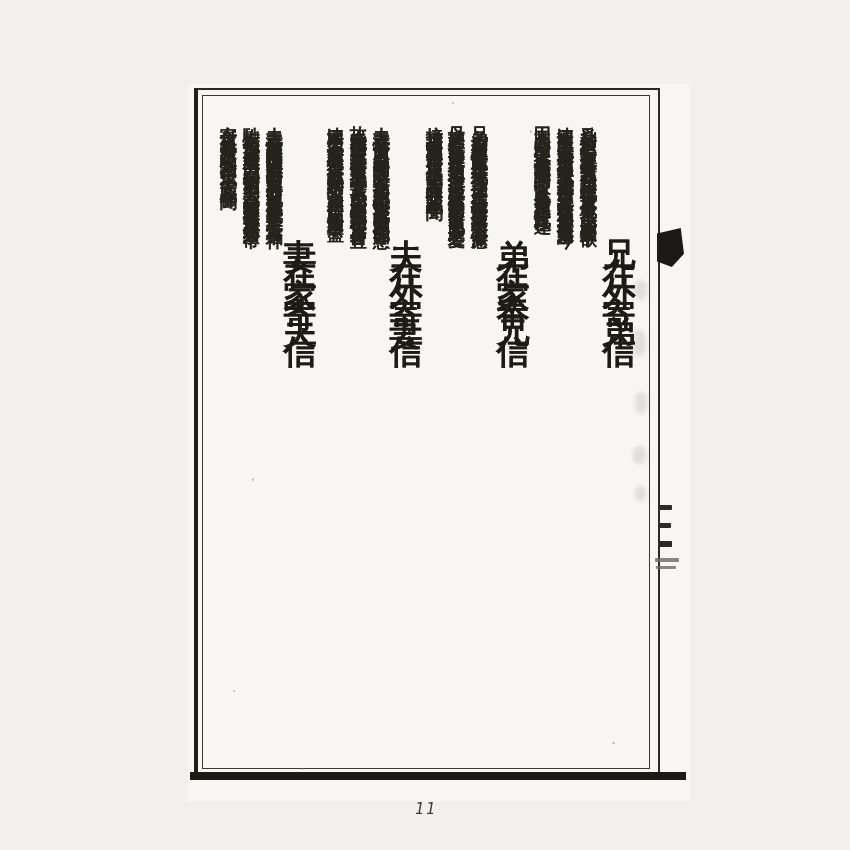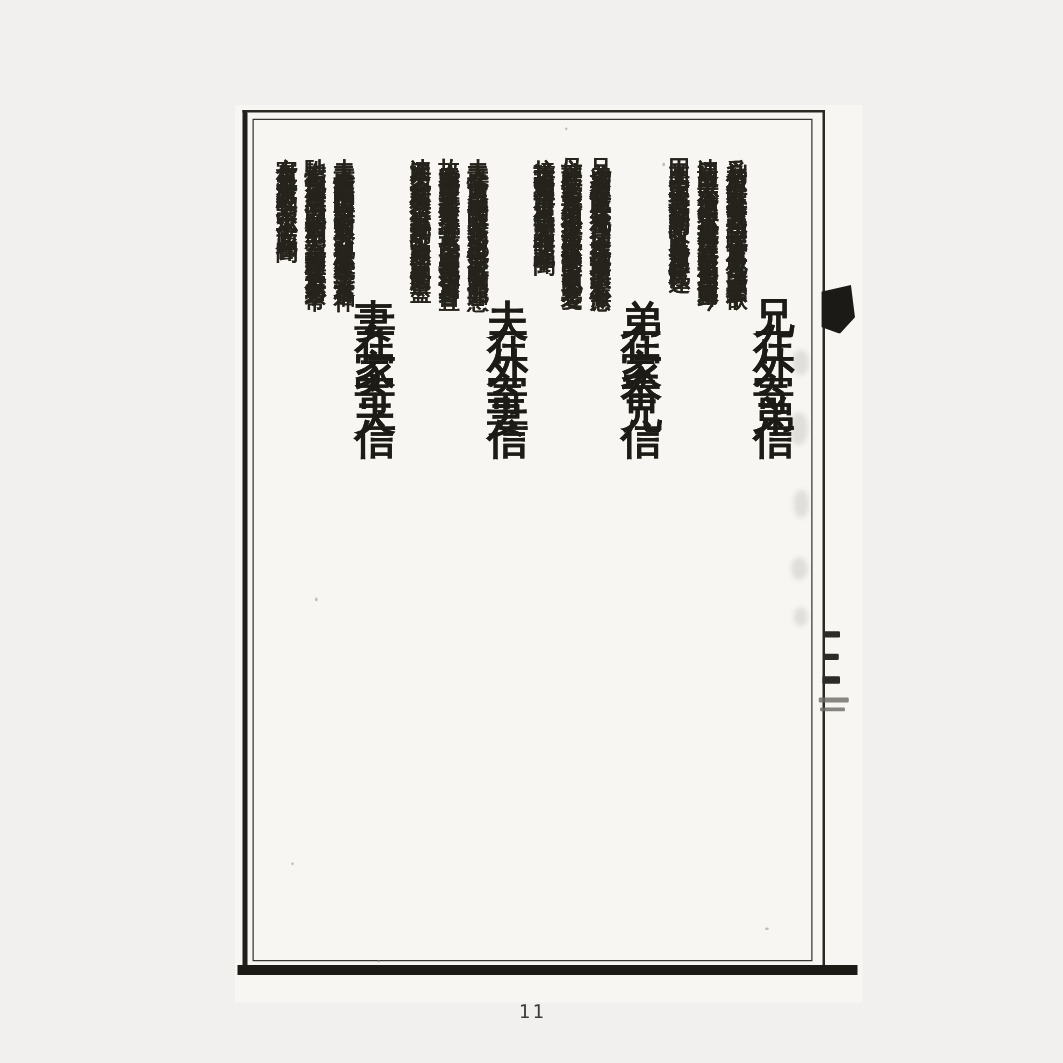--- a/index.html
+++ b/index.html
@@ -56,21 +56,21 @@
     color:#1d1b16;
   }
   .small-col{
     top:29px;width:21px;
     font-size:17px;font-weight:600;letter-spacing:3.5px;
   }
   .page-number{
     position:absolute;left:396px;top:800px;width:60px;
     text-align:center;
     font-family:"DejaVu Sans Mono", monospace;
-    font-size:15px;letter-spacing:2px;color:#3b3b38;
+    font-size:15px;letter-spacing:2px;color:#3b3b38;font-style:italic;
   }
   .speck{position:absolute;background:#8d8d86;border-radius:50%;opacity:.55;}
 </style>
 </head>
 <body>
 
 <div class="scan">
 
   <div class="sheet">
 

